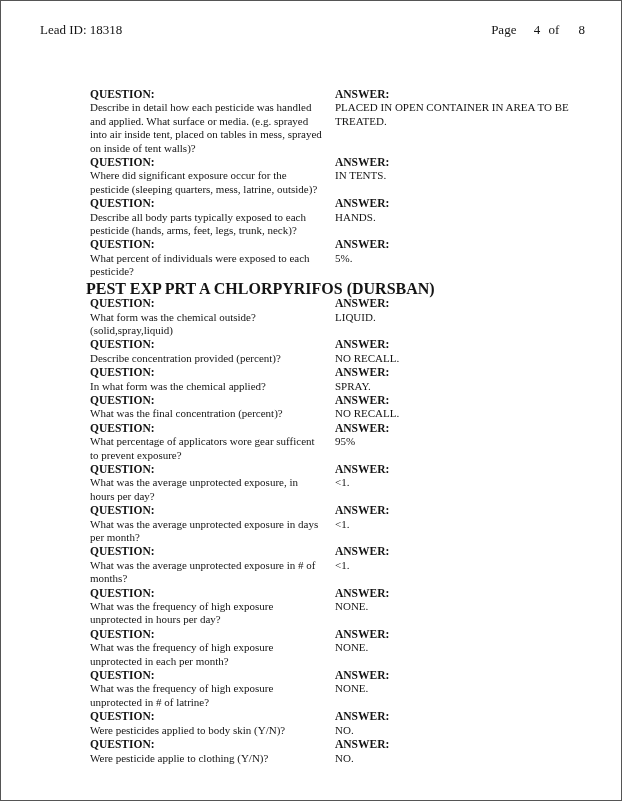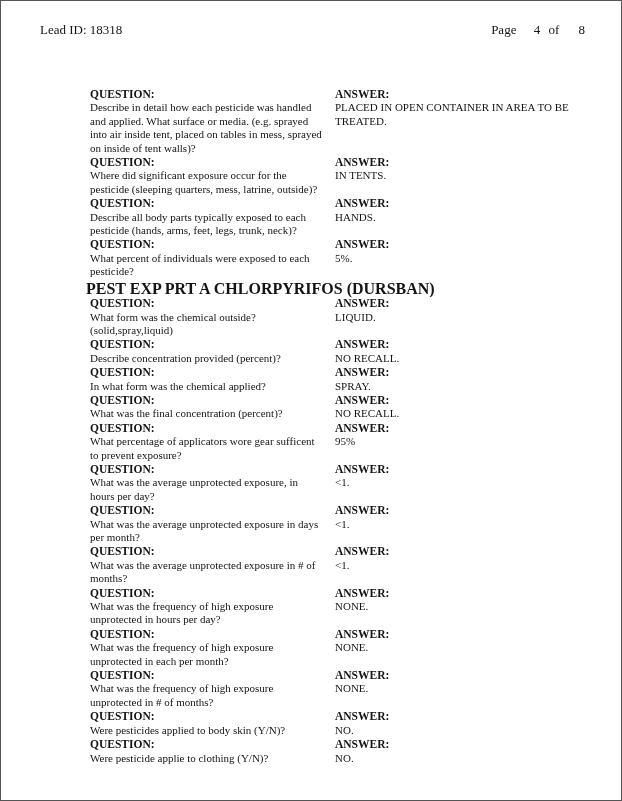--- a/index.html
+++ b/index.html
@@ -225,21 +225,21 @@
     </div>
     <div class="a-col">
       <div class="a-label">ANSWER:</div>
       <div class="a-text">NONE.</div>
     </div>
   </div>
 
   <div class="qa-row">
     <div class="q-col">
       <div class="q-label">QUESTION:</div>
-      <div class="q-text">What was the frequency of high exposure unprotected in # of months?</div>
+      <div class="q-text">What was the frequency of high exposure unprotected in # of latrine?</div>
     </div>
     <div class="a-col">
       <div class="a-label">ANSWER:</div>
       <div class="a-text">NONE.</div>
     </div>
   </div>
 
   <div class="qa-row">
     <div class="q-col">
       <div class="q-label">QUESTION:</div>

